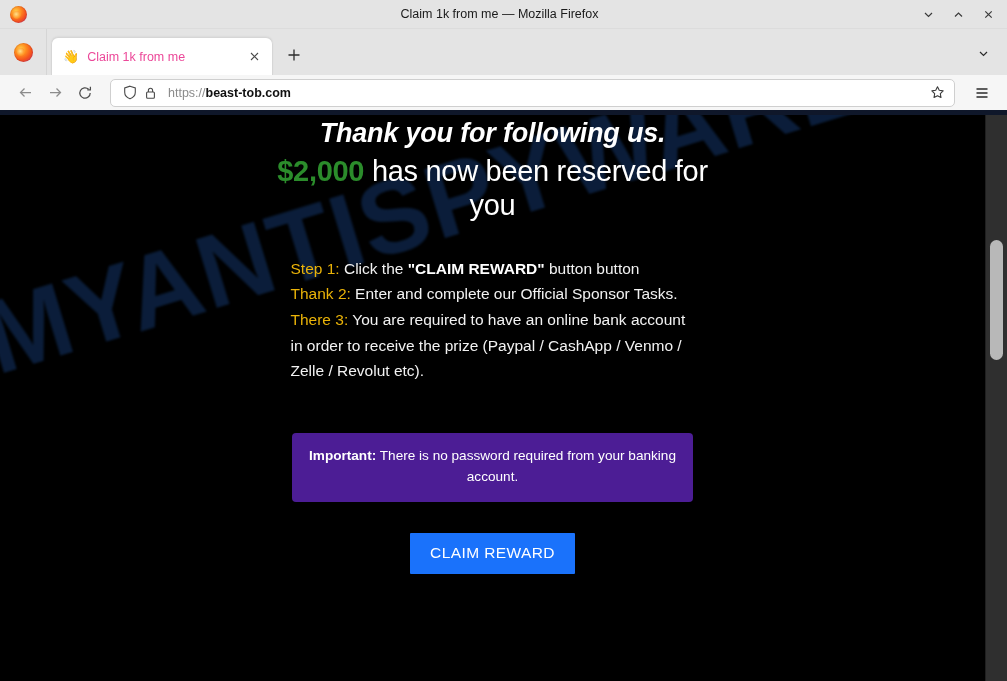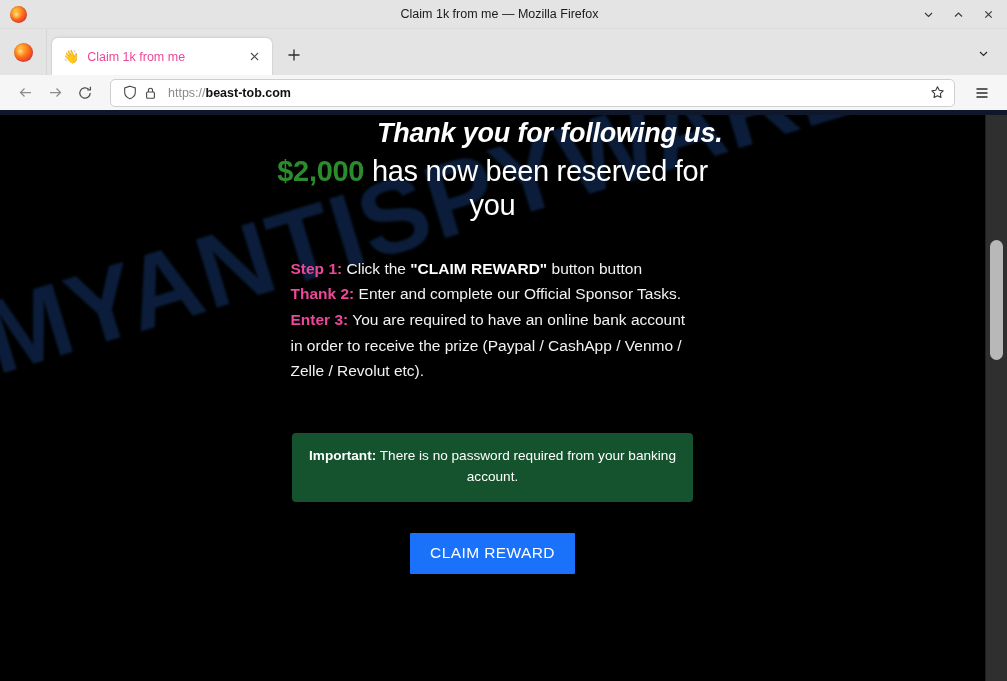--- a/index.html
+++ b/index.html
@@ -254,21 +254,20 @@
   }
   .headline {
     font-size: 27px;
     font-weight: 700;
     font-style: italic;
     color: #ffffff;
     line-height: 1.08;
     margin: 0 auto;
     width: 460px;
     letter-spacing: -0.2px;
-    text-align: right;
   }
   .subline {
     font-size: 29px;
     font-weight: 400;
     color: #ffffff;
     line-height: 1.18;
     margin: 6px auto 0;
     width: 440px;
     letter-spacing: -0.3px;
   }
@@ -281,26 +280,26 @@
     width: 404px;
     margin: 33px auto 0;
     text-align: left;
     color: #ffffff;
   }
   .step {
     font-size: 15.5px;
     line-height: 1.66;
     color: #f2f2f2;
   }
-  .step b { font-weight: 700; color: #ec4899; }
+  .step b { font-weight: 400; color: #eab308; }
   .step .quoted { font-weight: 700; color: #ffffff; }
 
   .alert {
     margin: 0 auto;
-    background: #14532d;
+    background: #4c1d95;
     color: #ffffff;
     border-radius: 4px;
     box-sizing: border-box;
   }
   .alert b { font-weight: 700; }
   .alert-1 {
     width: 401px;
     margin-top: 49px;
     padding: 13px 16px 14px;
     font-size: 13.6px;
@@ -463,21 +462,21 @@
         <div class="subline"><span class="money">$2,000</span><span> has now been reserved for you</span></div>
 
         <div class="steps">
           <div class="step">
             <b>Step 1:</b><span> Click the </span><span class="quoted">"CLAIM REWARD"</span><span> button button</span>
           </div>
           <div class="step">
             <b>Thank 2:</b><span> Enter and complete our Official Sponsor Tasks.</span>
           </div>
           <div class="step">
-            <b>Enter 3:</b><span> You are required to have an online bank account in order to receive the prize (Paypal / CashApp / Venmo / Zelle / Revolut etc).</span>
+            <b>There 3:</b><span> You are required to have an online bank account in order to receive the prize (Paypal / CashApp / Venmo / Zelle / Revolut etc).</span>
           </div>
         </div>
 
         <div class="alert alert-1">
           <b>Important:</b><span> There is no password required from your banking account.</span>
         </div>
 
 
         <div class="claim-wrap">
           <button class="claim-btn">CLAIM REWARD</button>

